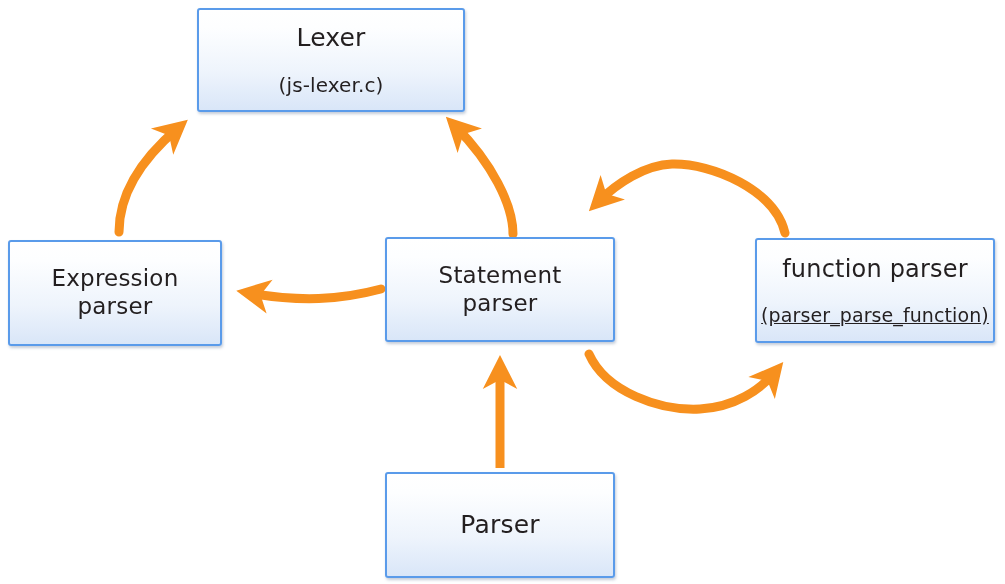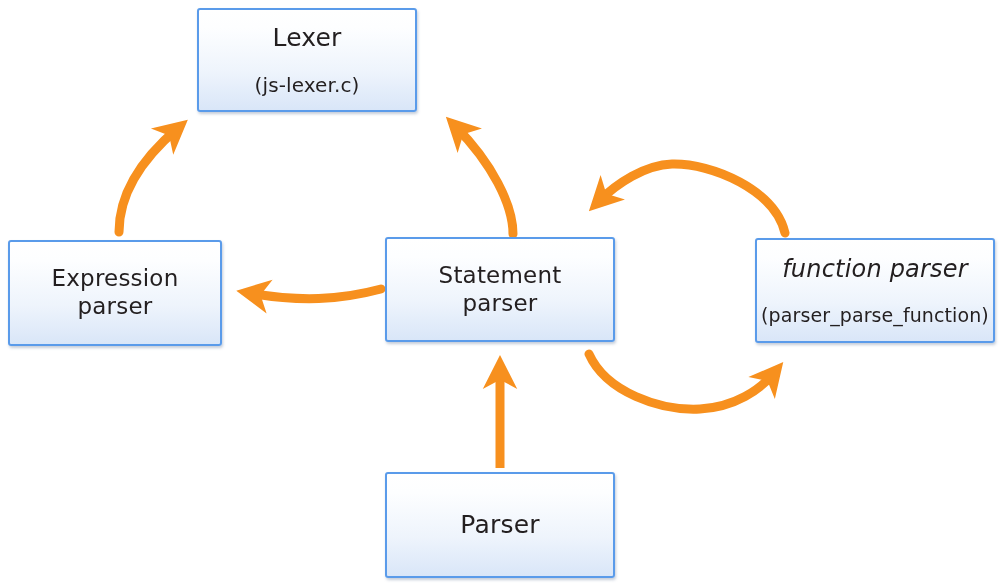--- a/index.html
+++ b/index.html
@@ -43,27 +43,27 @@
   .node .title {
     font-size: 23px;
     letter-spacing: 0.2px;
     white-space: pre-line;
   }
   .node .sub {
     font-size: 20px;
     letter-spacing: 0.1px;
     margin-top: 20px;
   }
-  .node.lexer       { left: 197px; top: 8px;   width: 220px; height: 104px; }
+  .node.lexer       { left: 197px; top: 8px;   width: 268px; height: 104px; }
   .node.expr        { left: 8px;   top: 240px; width: 214px; height: 106px; }
   .node.statm       { left: 385px; top: 237px; width: 230px; height: 105px; gap: 36px; }
   .node.func        { left: 755px; top: 238px; width: 240px; height: 105px; }
   .node.parser      { left: 385px; top: 472px; width: 230px; height: 106px; }
-  .node.func .title { font-size: 24px; font-style: italic; }
-  .node.func .sub   { font-size: 19px; }
+  .node.func .title { font-size: 24px; }
+  .node.func .sub   { font-size: 19px; text-decoration: underline; }
   .node.parser .title { font-size: 25px; }
   .node.lexer .title  { font-size: 25px; }
 </style>
 </head>
 <body>
 
 <div id="canvas">
 
   <svg class="arrow-layer" viewBox="0 0 1005 584" width="1005" height="584" xmlns="http://www.w3.org/2000/svg">
     <defs>

